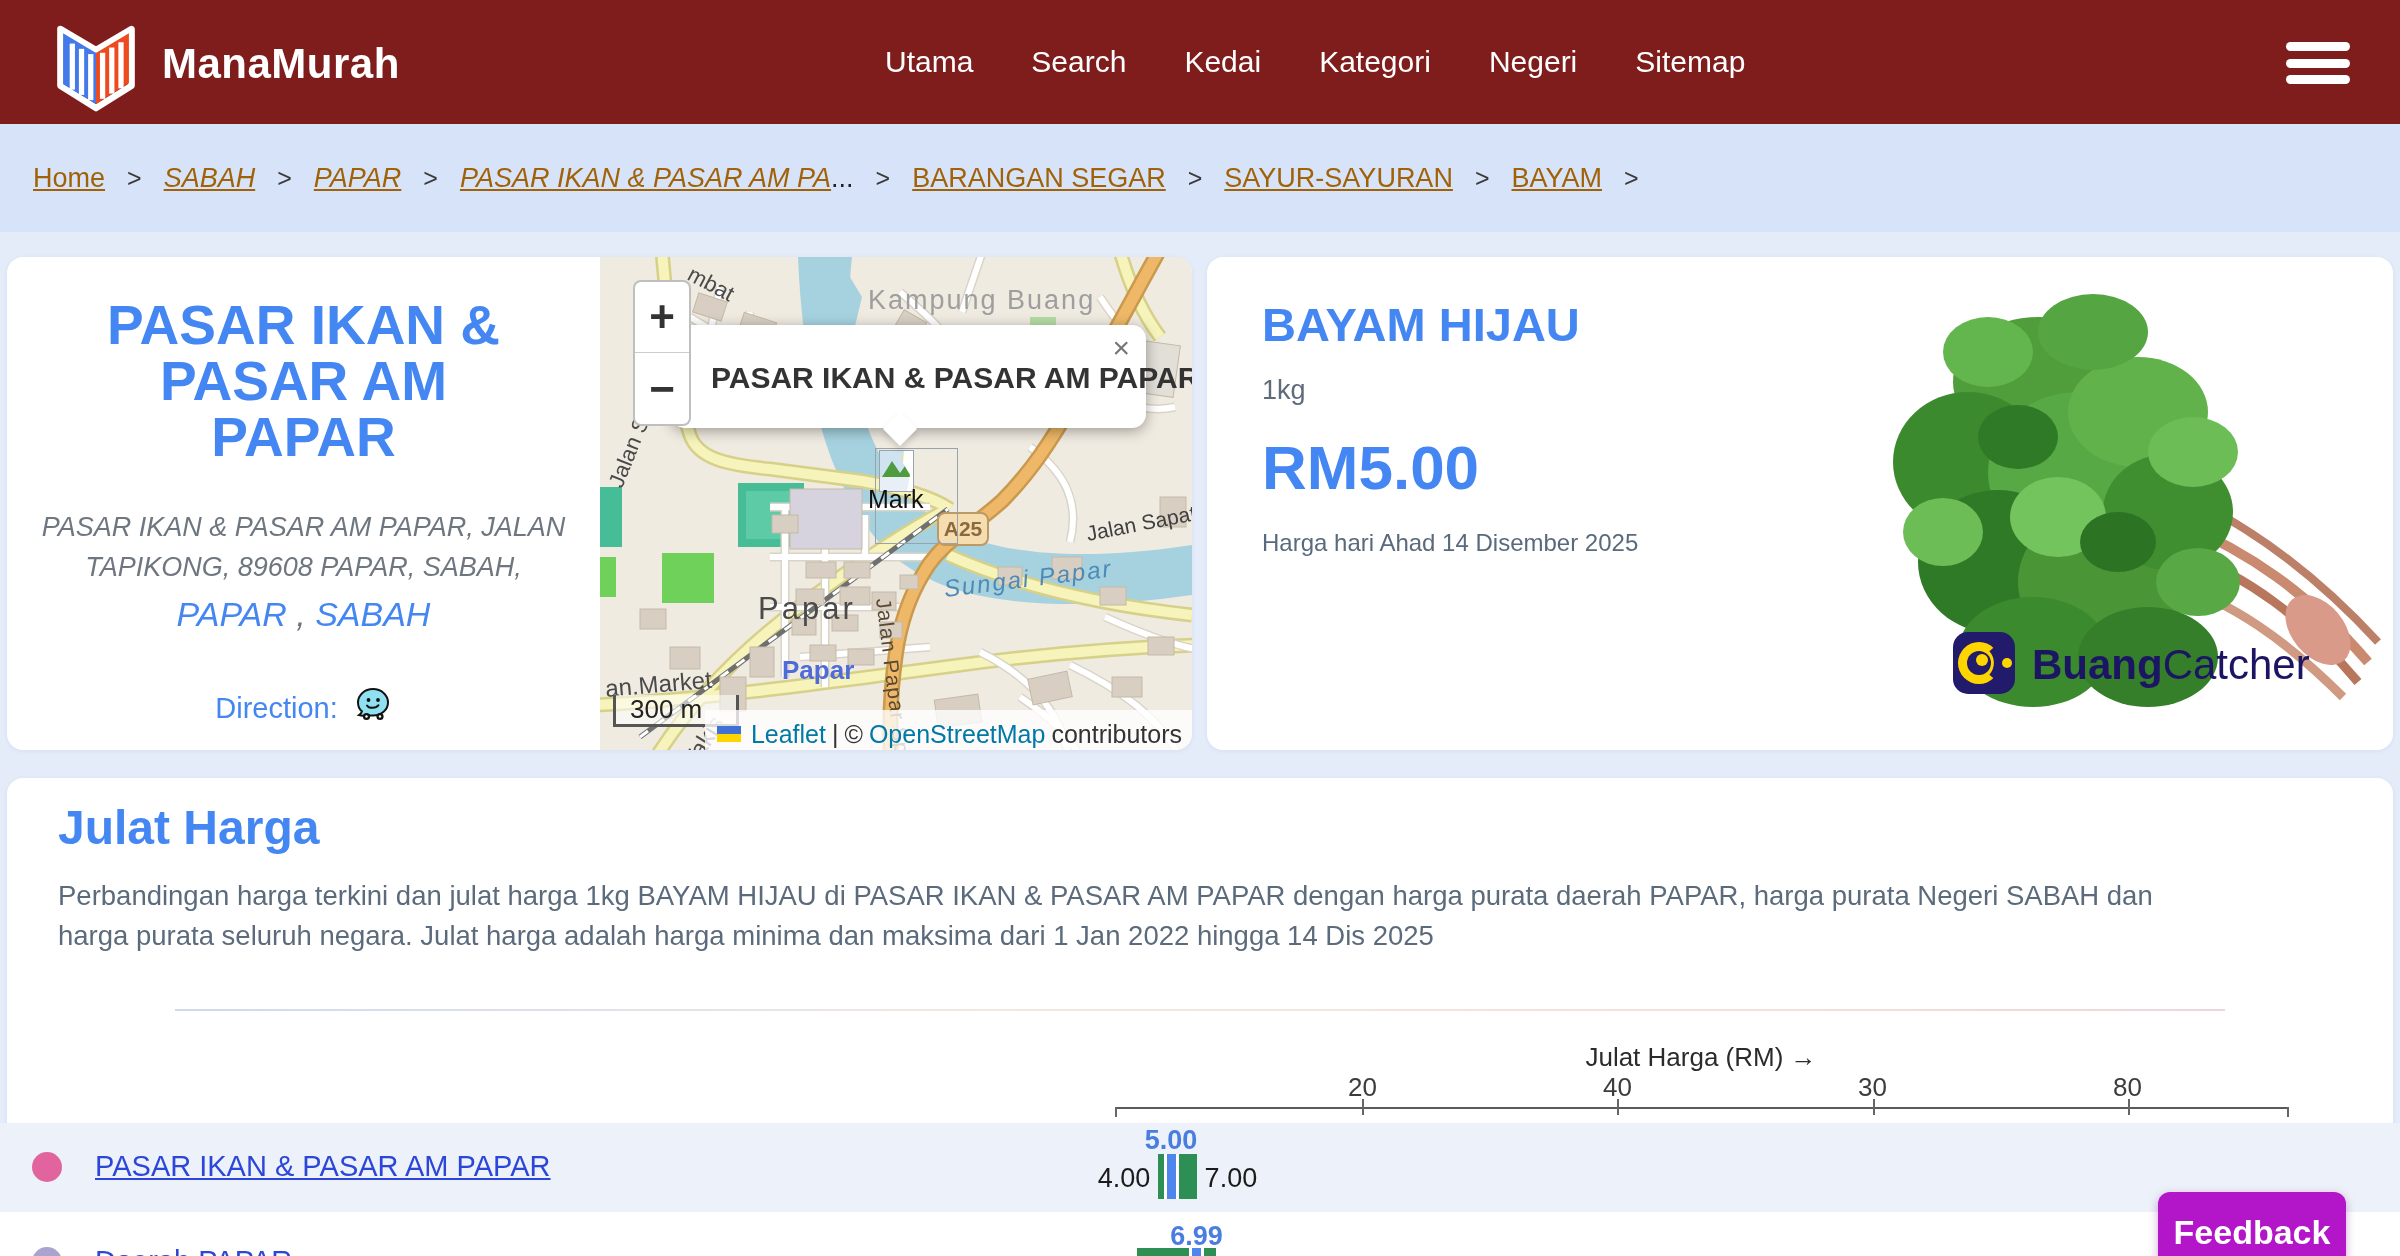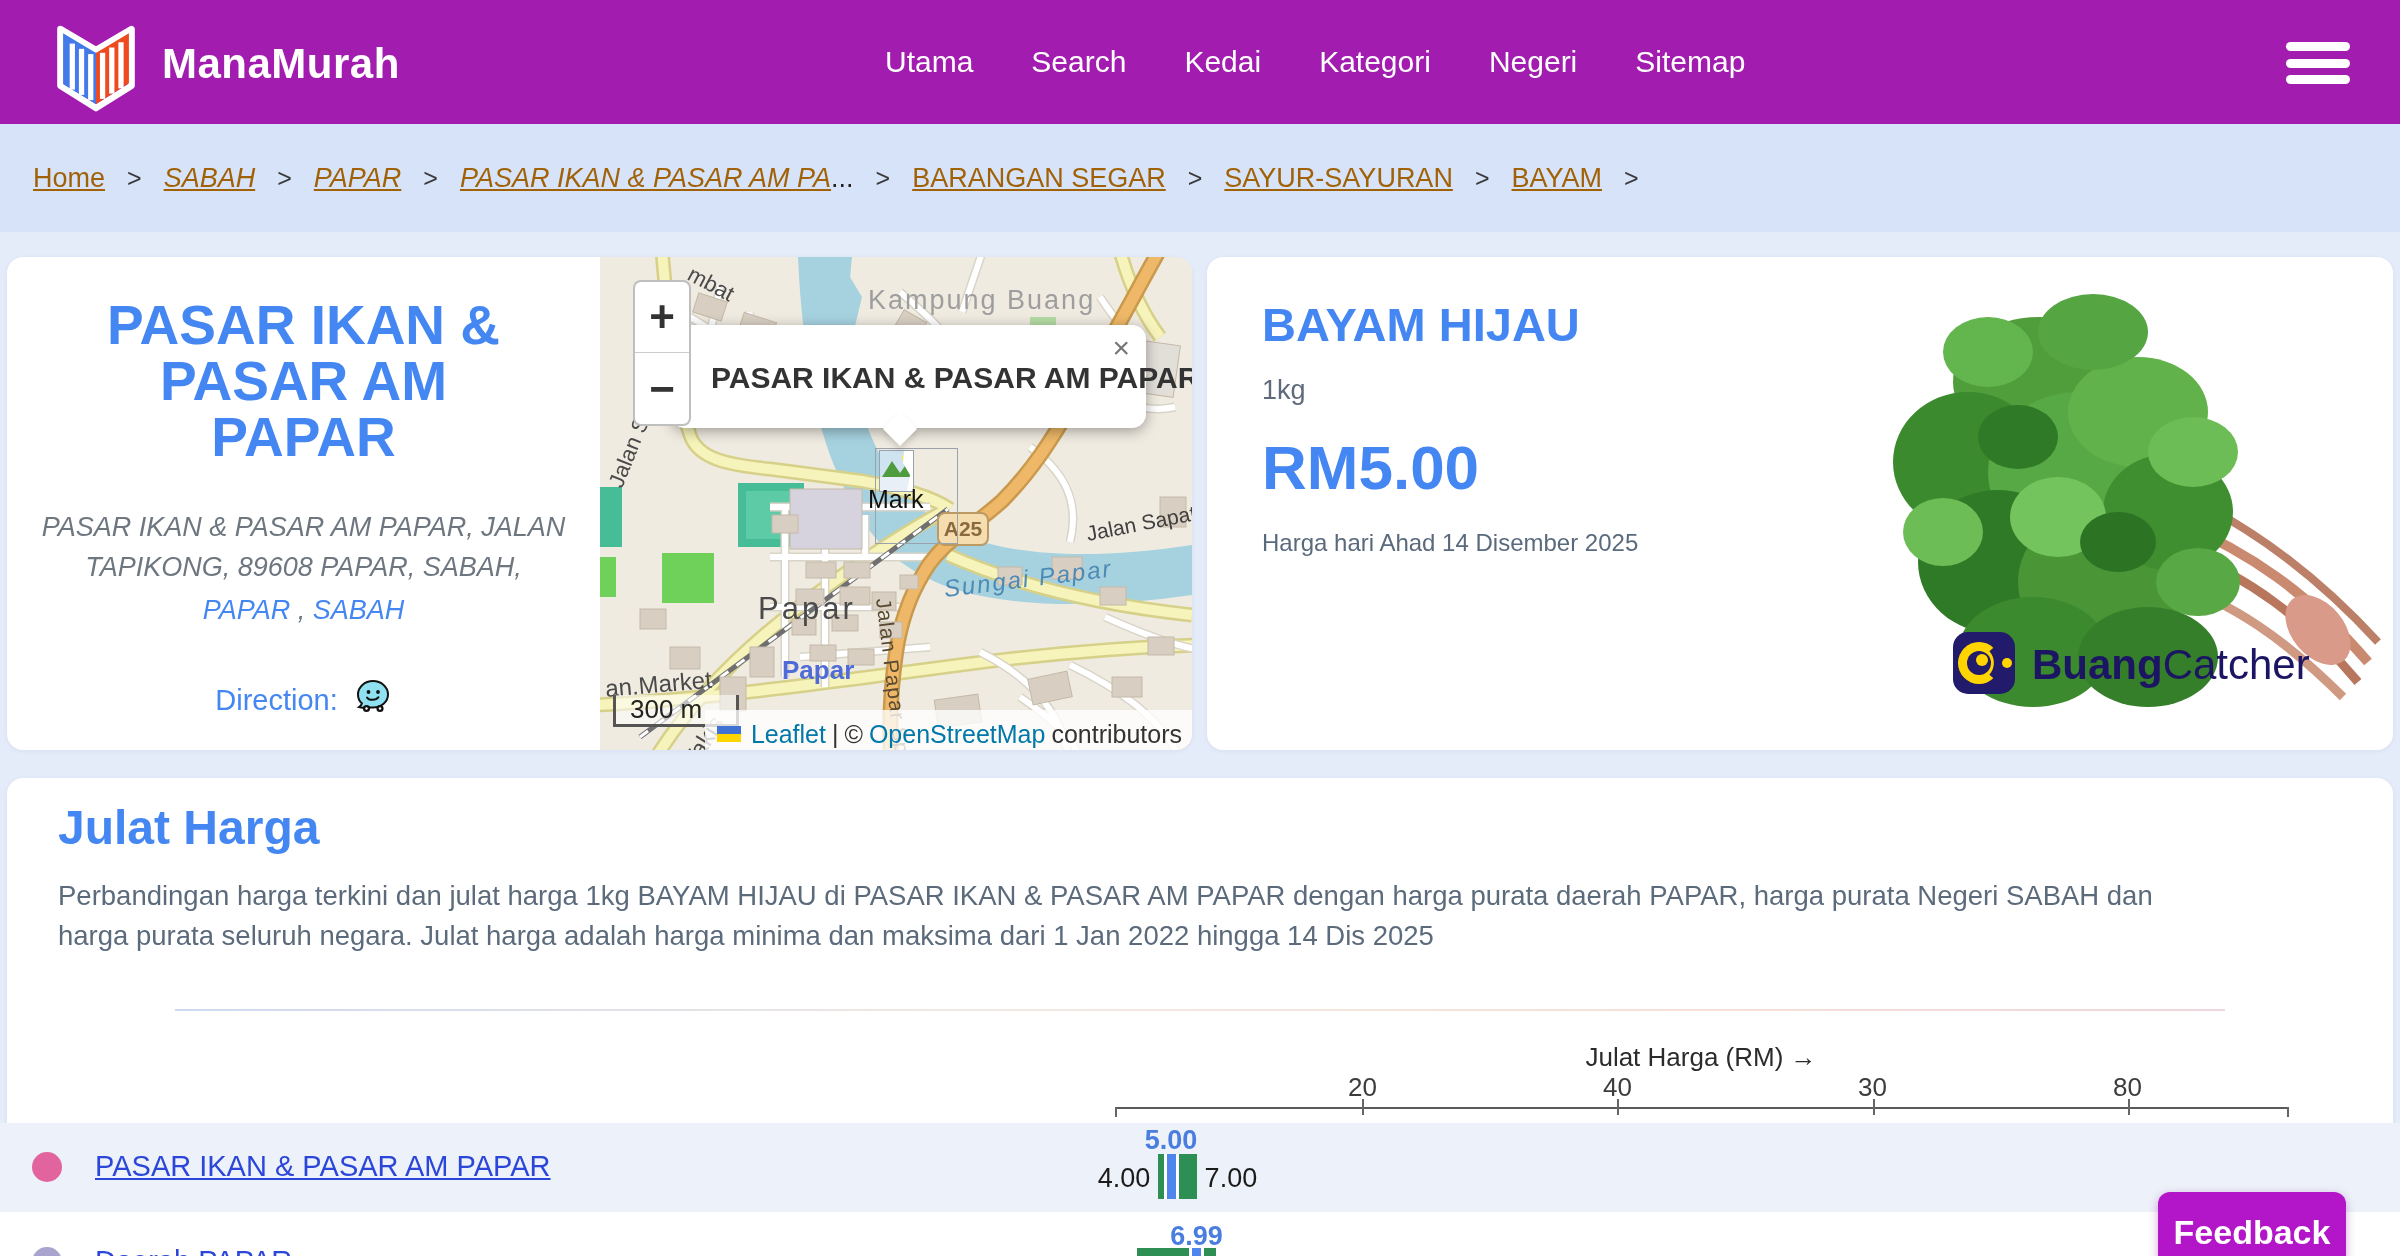--- a/index.html
+++ b/index.html
@@ -1,21 +1,21 @@
 <!DOCTYPE html>
 <html><head>
 <meta charset="utf-8">
 <style>
   html,body{margin:0;padding:0;}
   body{width:2400px;height:1256px;overflow:hidden;background:#e4ecfa;
        font-family:"Liberation Sans", sans-serif;}
   #stage{position:relative;width:2400px;height:1256px;overflow:hidden;}
 
   
-  .header{position:absolute;left:0;top:0;width:2400px;height:124px;background:#a21caf;}
+  .header{position:absolute;left:0;top:0;width:2400px;height:124px;background:#7f1d1d;}
   .brand{position:absolute;left:48px;top:12px;display:flex;align-items:center;gap:18px;}
   .brand-name{color:#fff;font-size:42px;font-weight:bold;letter-spacing:.5px;}
   .nav{position:absolute;left:885px;top:0;height:124px;display:flex;align-items:center;gap:58px;}
   .nav a{color:#fff;font-size:30px;text-decoration:none;font-weight:500;}
   .burger{position:absolute;right:50px;top:42px;width:64px;height:42px;display:flex;
           flex-direction:column;justify-content:space-between;cursor:pointer;}
   .burger span{display:block;height:9px;border-radius:5px;background:#fff;}
 
   
   .crumbbar{position:absolute;left:0;top:124px;width:2400px;height:108px;background:#d7e3f8;}
@@ -28,21 +28,21 @@
 
   
   .card{position:absolute;background:#fff;border-radius:16px;box-shadow:0 1px 4px rgba(60,80,140,.08);}
   #store-card{left:7px;top:257px;width:1185px;height:493px;}
   #product-card{left:1207px;top:257px;width:1186px;height:493px;}
   #range-card{left:7px;top:778px;width:2386px;height:600px;border-radius:16px 16px 0 0;}
 
   .store-left{position:absolute;left:0;top:0;width:593px;height:493px;text-align:center;}
   .store-title{color:#4486f2;font-weight:bold;font-size:55px;line-height:56px;margin-top:40px;}
   .store-addr{color:#6e7680;font-style:italic;font-size:27px;line-height:40px;margin-top:42px;}
-  .store-links{font-size:27px;font-style:italic;margin-top:8px;}
+  .store-links{font-size:34px;font-style:italic;margin-top:8px;}
   .store-links a{color:#4486f2;text-decoration:none;}
   .store-links .cm{color:#6e7680;}
   .direction{margin-top:52px;color:#4486f2;font-size:29px;display:flex;align-items:center;
              justify-content:center;gap:16px;}
 
   
   .map{position:absolute;left:593px;top:0;width:592px;height:493px;border-radius:0 16px 16px 0;
        overflow:hidden;background:#f0ebe1;}
   .map svg{position:absolute;left:0;top:0;}
   .lf-zoom{position:absolute;left:33px;top:23px;width:58px;height:146px;background:#fff;

